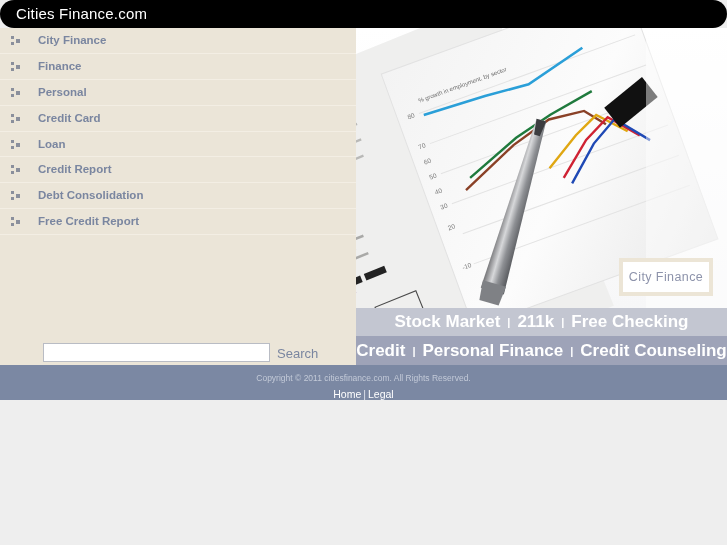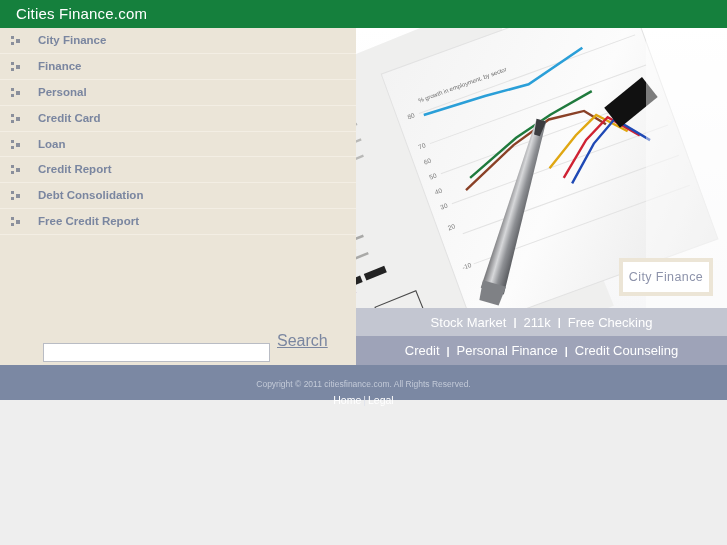--- a/index.html
+++ b/index.html
@@ -21,22 +21,23 @@
     background: #eeeeee;
   }
 
   
   .site-header {
     position: absolute;
     left: 0;
     top: 0;
     width: 727px;
     height: 28px;
-    background: #15803d;
-    box-sizing: border-box;
+    background: #000000;
+    box-sizing: border-box;
+    border-radius: 14px;
   }
   .site-title {
     position: absolute;
     left: 16px;
     top: 5px;
     font-size: 15px;
     color: #ffffff;
     letter-spacing: 0.2px;
     white-space: nowrap;
   }
@@ -117,26 +118,25 @@
     background: #ffffff;
     font-family: "Liberation Sans", sans-serif;
     font-size: 11px;
     color: #444;
     padding: 0 4px;
     outline: none;
   }
   .search-label {
     position: absolute;
     left: 277px;
-    top: 19px;
-    font-size: 16px;
+    top: 33px;
+    font-size: 13px;
     color: #7a86a0;
     cursor: pointer;
     white-space: nowrap;
-    text-decoration: underline;
   }
 
   
   .content {
     position: absolute;
     left: 356px;
     top: 0;
     width: 371px;
     height: 337px;
     background: #ffffff;
@@ -188,22 +188,22 @@
     top: 280px;
     height: 28px;
     background: #c3c6d1;
   }
   .linkbar.bottom {
     top: 308px;
     height: 29px;
     background: #9ea3b8;
   }
   .linkbar a {
-    font-size: 13px;
-    font-weight: normal;
+    font-size: 17px;
+    font-weight: bold;
     color: #ffffff;
     text-decoration: none;
     white-space: nowrap;
     cursor: pointer;
   }
   .linkbar .sep {
     font-size: 11px;
     color: #ffffff;
     padding: 0 7px;
     font-weight: bold;
@@ -215,21 +215,21 @@
     left: 0;
     top: 365px;
     width: 727px;
     height: 35px;
     background: #7b88a3;
     text-align: center;
     box-sizing: border-box;
   }
   .footer-copy {
     margin: 0;
-    padding-top: 14px;
+    padding-top: 8px;
     font-size: 8.5px;
     color: #c3cad8;
     line-height: 11px;
   }
   .footer-links {
     margin: 0;
     padding-top: 4px;
     font-size: 10.5px;
     color: #ffffff;
     line-height: 13px;

